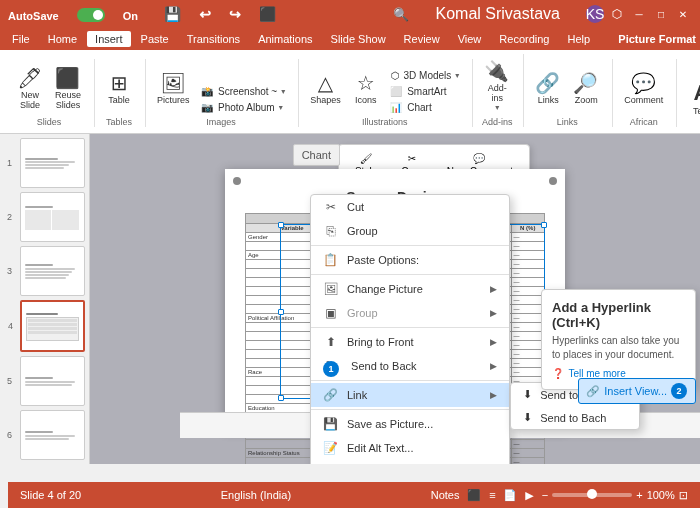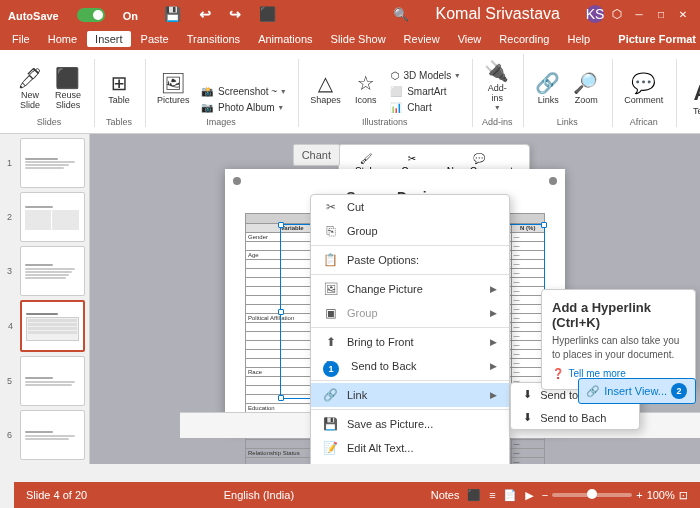--- a/index.html
+++ b/index.html
@@ -358,21 +358,21 @@
       height: 26px;
       background: #c84b31;
       color: white;
       display: flex;
       align-items: center;
       justify-content: space-between;
       padding: 0 12px;
       font-size: 11px;
       position: absolute;
       bottom: 0;
-      left: 14px;
+      left: 8px;
       right: 0;
     }
     .status-right { display: flex; align-items: center; gap: 8px; }
     .zoom-control { display: flex; align-items: center; gap: 4px; }
     .zoom-slider { width: 80px; height: 4px; background: rgba(255,255,255,0.4); border-radius: 2px; position: relative; cursor: pointer; }
     .zoom-thumb { position: absolute; left: 50%; top: -4px; transform: translateX(-50%); width: 10px; height: 10px; background: white; border-radius: 50%; }
     .thumb-line { height: 2px; background: #ccc; margin: 1px 0; border-radius: 1px; }
 
     .chant-label {
       position: absolute;

